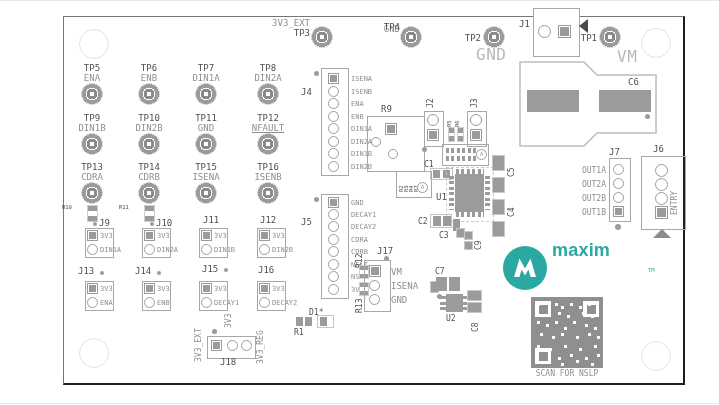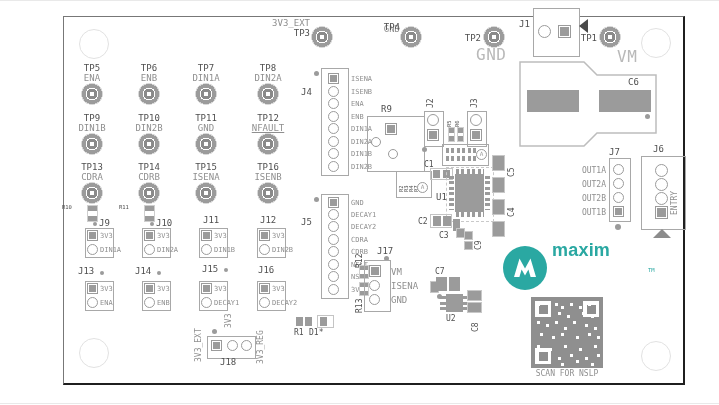--- a/index.html
+++ b/index.html
@@ -256,21 +256,21 @@
   <div class="ps" style="left:211px;top:340px;width:11px;height:11px;"></div>
   <div class="pc" style="left:227px;top:340px;width:11px;height:11px;"></div>
   <div class="pc" style="left:241px;top:340px;width:11px;height:11px;"></div>
   <div class="t s9 dk" style="left:220px;top:357px;">J18</div>
 
   <div class="smd" style="left:296px;top:317px;width:7px;height:9px;"></div>
   <div class="smd" style="left:305px;top:317px;width:7px;height:9px;"></div>
   <div class="padol" style="left:317px;top:315px;width:17px;height:13px;"></div>
   <div class="smd" style="left:320px;top:317px;width:7px;height:9px;"></div>
   <div class="t s8 dk" style="left:294px;top:328px;">R1</div>
-  <div class="t s8 dk" style="left:309px;top:328px;text-align:right;">D1*</div>
+  <div class="t s8 dk" style="left:309px;top:308px;text-align:right;">D1*</div>
 
 
   <div class="t s9 dk" style="left:381px;top:104px;">R9</div>
   <div class="box" style="left:367px;top:116px;width:56px;height:54px;"></div>
   <div class="ps" style="left:385px;top:123px;width:12px;height:12px;"></div>
   <div class="pc" style="left:371px;top:137px;width:10px;height:10px;"></div>
   <div class="pc" style="left:388px;top:149px;width:10px;height:10px;"></div>
 
   <div class="box" style="left:396px;top:171px;width:34px;height:25px;"></div>
   <div class="t s5 dk vt" style="left:398px;top:174px;height:18px;">R2</div>

